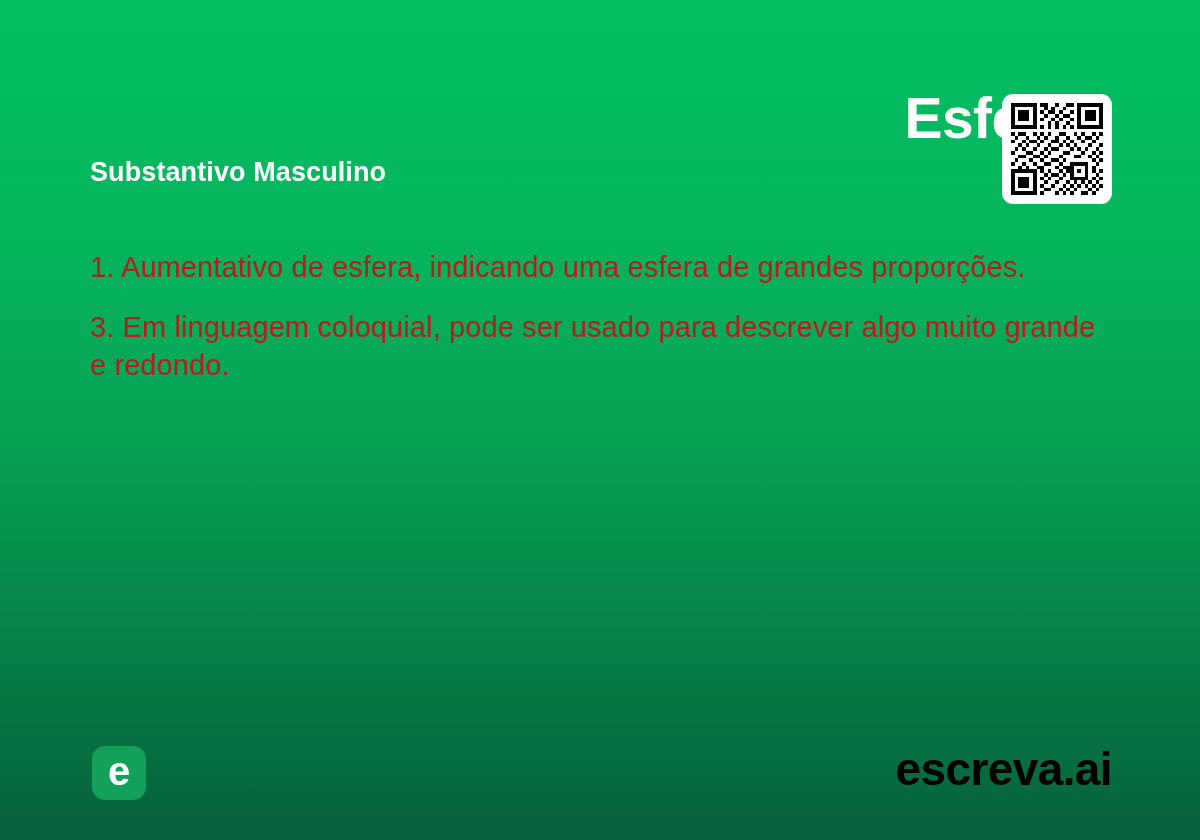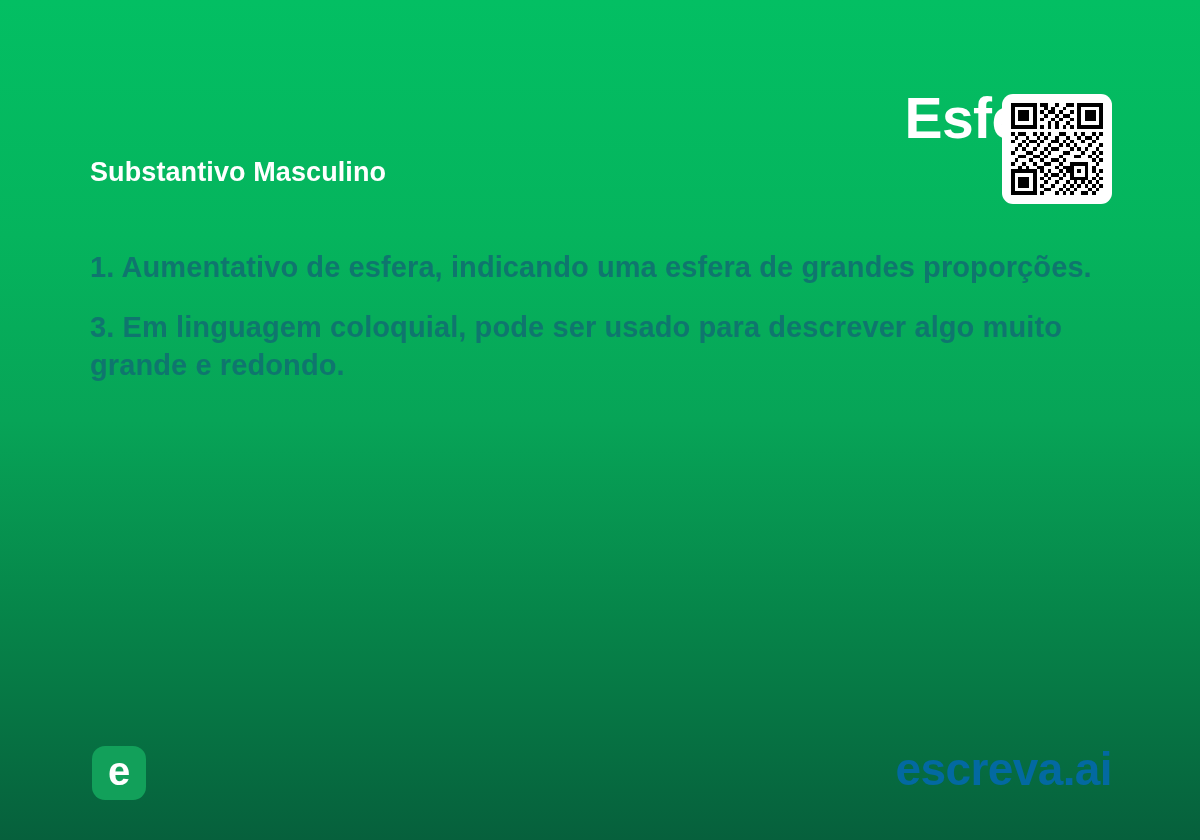--- a/index.html
+++ b/index.html
@@ -80,24 +80,24 @@
   
   .definitions {
     position: absolute;
     left: 90px;
     top: 248px;
     width: 1020px;
   }
 
   .definition {
     font-size: 29px;
-    font-weight: 700;
+    font-weight: 400;
     line-height: 38px;
     letter-spacing: 0.1px;
-    color: #0f766e;
+    color: #b91c1c;
     margin-bottom: 22px;
   }
 
   .definition:last-child { margin-bottom: 0; }
 
   
   .footer {
     position: absolute;
     left: 0;
     right: 0;
@@ -127,21 +127,21 @@
   }
 
   .brand-name {
     position: absolute;
     right: 88px;
     top: 22px;
     font-size: 46px;
     font-weight: 700;
     letter-spacing: -0.6px;
     line-height: 1.2;
-    color: #0369a1;
+    color: #000000;
     white-space: nowrap;
   }
 </style>
 </head>
 <body>
 
 <div class="card">
 
   <div class="header">
     <div class="word-title">Esferao</div>

